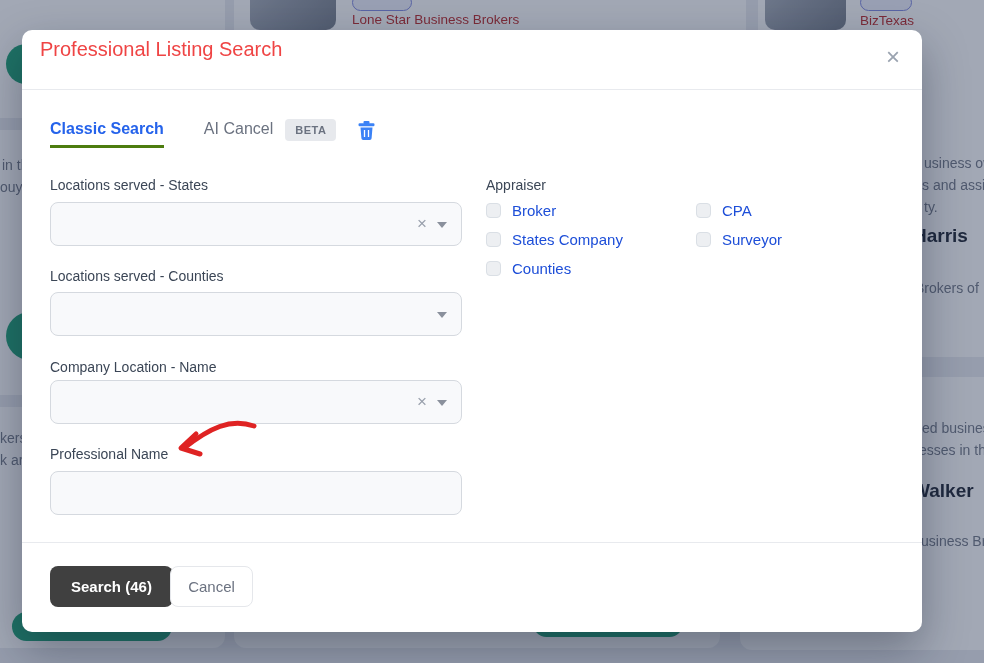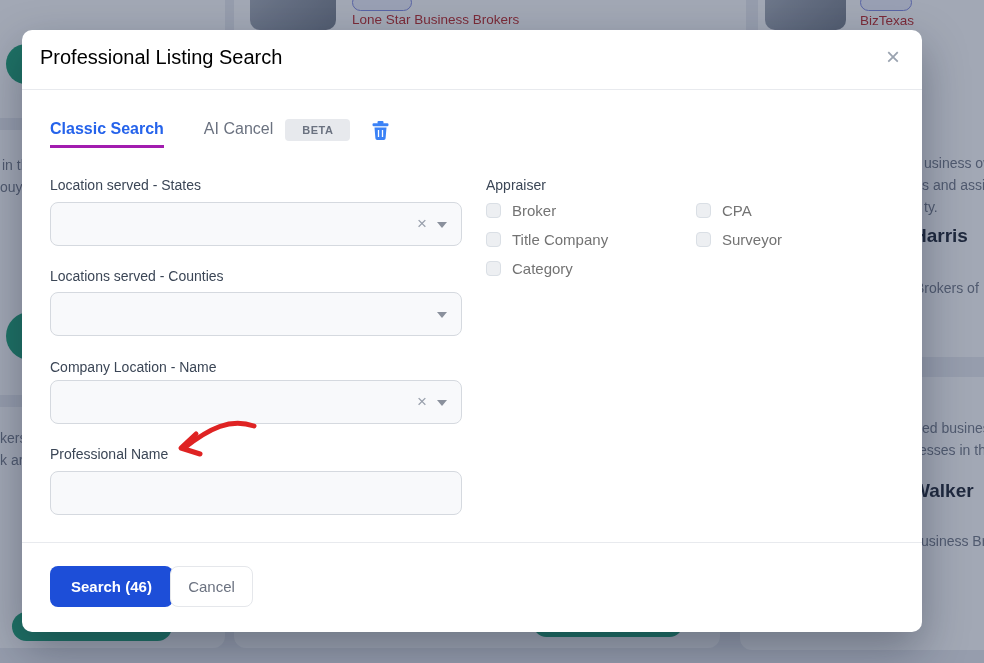--- a/index.html
+++ b/index.html
@@ -16,51 +16,51 @@
   .bd-frag { position:absolute; font-size:14px; color:#6b7280; white-space:nowrap; }
   .bd-name { position:absolute; font-size:19px; font-weight:700; color:#111827; white-space:nowrap; }
   .bd-green-circle { position:absolute; background:#0f9d6d; border-radius:50%; }
   .bd-green-pill { position:absolute; background:#0f9d6d; border-radius:15px; }
   .scrim { position:absolute; inset:0; background:rgba(49,62,92,0.45); }
 
   
   .modal { position:absolute; left:22px; top:30px; width:900px; height:602px;
     background:#fff; border-radius:10px; box-shadow:0 18px 45px rgba(15,23,42,.35); }
   .m-header { position:absolute; left:0; top:0; right:0; height:60px; border-bottom:1px solid #e8eaee; }
-  .m-title { position:absolute; left:18px; top:16px; font-size:20px; font-weight:500; color:#000000; }
+  .m-title { position:absolute; left:18px; top:8px; font-size:20px; font-weight:500; color:#ef4444; }
   .m-close { position:absolute; right:22px; top:15px; font-size:24px; line-height:24px; color:#9aa3b0; cursor:pointer; }
 
   .tab-row { position:absolute; left:28px; top:89px; display:flex; align-items:center; }
   .tab { font-size:16px; cursor:pointer; padding-bottom:7px; }
-  .tab.active { color:#2563eb; font-weight:700; border-bottom:3px solid #a21caf; }
+  .tab.active { color:#2563eb; font-weight:700; border-bottom:3px solid #4d7c0f; }
   .tab.inactive { color:#6b7280; margin-left:40px; border-bottom:3px solid transparent; }
   .beta { margin-left:12px; margin-bottom:7px; background:#e7e9ed; color:#6b7280; font-size:11px; font-weight:700;
-    letter-spacing:.5px; padding:5px 17px; border-radius:4px; }
+    letter-spacing:.5px; padding:5px 10px; border-radius:4px; }
   .trash { margin-left:22px; margin-bottom:7px; cursor:pointer; display:inline-flex; }
 
   .f-label { position:absolute; font-size:14px; color:#3b4656; }
   .f-select { position:absolute; left:28px; width:412px; height:44px; background:#f8f9fb;
     border:1px solid #d5d9df; border-radius:8px; cursor:pointer; }
   .f-input { position:absolute; left:28px; width:412px; height:44px; background:#f8f9fb;
     border:1px solid #d5d9df; border-radius:8px; font-size:15px; color:#1f2937; padding:0 12px; outline:none; }
   .sel-clear { position:absolute; right:34px; top:11px; font-size:17px; color:#99a0ac; cursor:pointer; }
   .sel-caret { position:absolute; right:14px; top:19px; width:0; height:0; cursor:pointer;
     border-left:5px solid transparent; border-right:5px solid transparent; border-top:6px solid #8a909c; }
 
   .cat-label { position:absolute; left:464px; top:147px; font-size:14px; color:#3b4656; }
   .cat-grid { position:absolute; left:464px; top:172px; display:grid;
     grid-template-columns:210px auto; row-gap:13px; }
   .cat-item { display:flex; align-items:center; height:16px; cursor:pointer; }
   .cat-box { width:15px; height:15px; border-radius:4px; background:#edeff2; border:1px solid #dadfe5; }
-  .cat-text { margin-left:11px; font-size:15px; color:#737373; }
+  .cat-text { margin-left:11px; font-size:15px; color:#1d4ed8; }
 
   .arrow-svg { position:absolute; left:146px; top:386px; }
 
   .m-footer-line { position:absolute; left:0; right:0; top:512px; border-top:1px solid #e8eaee; }
-  .btn-search { position:absolute; left:28px; top:536px; height:41px; padding:10px 21px; background:#1d4ed8;
+  .btn-search { position:absolute; left:28px; top:536px; height:41px; padding:10px 21px; background:#404040;
     color:#fff; font-size:15px; font-weight:700; border:none; border-radius:8px; cursor:pointer;
     font-family:inherit; }
   .btn-cancel { position:absolute; left:148px; top:536px; height:41px; width:83px; background:#fff;
     color:#6b7280; font-size:15px; border:1px solid #e5e7eb; border-radius:8px; cursor:pointer;
     font-family:inherit; }
 </style>
 </head>
 <body>
 
 <div class="backdrop">
@@ -121,21 +121,21 @@
       <svg width="17" height="19" viewBox="0 0 17 19">
         <rect x="5.5" y="0" width="6" height="3" rx="1" fill="#3b82f6"></rect>
         <rect x="0.5" y="2.2" width="16" height="3" rx="1.2" fill="#3b82f6"></rect>
         <path d="M2.5 6.5 h12 l-0.9 10.8 a1.8 1.8 0 0 1 -1.8 1.7 h-6.6 a1.8 1.8 0 0 1 -1.8 -1.7 Z" fill="#3b82f6"></path>
         <line x1="6.5" y1="9" x2="6.5" y2="16" stroke="#ffffff" stroke-width="1.3"></line>
         <line x1="10.5" y1="9" x2="10.5" y2="16" stroke="#ffffff" stroke-width="1.3"></line>
       </svg>
     </div>
   </div>
 
-  <div class="f-label" style="left:28px; top:147px;">Location served - States</div>
+  <div class="f-label" style="left:28px; top:147px;">Locations served - States</div>
   <div class="f-select" style="top:172px;">
     <span class="sel-clear">×</span>
     <span class="sel-caret"></span>
   </div>
 
   <div class="f-label" style="left:28px; top:238px;">Locations served - Counties</div>
   <div class="f-select" style="top:262px;">
     <span class="sel-caret"></span>
   </div>
 
@@ -157,28 +157,28 @@
     <div class="cat-item">
       <span class="cat-box"></span>
       <span class="cat-text">Broker</span>
     </div>
     <div class="cat-item">
       <span class="cat-box"></span>
       <span class="cat-text">CPA</span>
     </div>
     <div class="cat-item">
       <span class="cat-box"></span>
-      <span class="cat-text">Title Company</span>
+      <span class="cat-text">States Company</span>
     </div>
     <div class="cat-item">
       <span class="cat-box"></span>
       <span class="cat-text">Surveyor</span>
     </div>
     <div class="cat-item">
       <span class="cat-box"></span>
-      <span class="cat-text">Category</span>
+      <span class="cat-text">Counties</span>
     </div>
   </div>
 
   <div class="m-footer-line"></div>
   <button class="btn-search">Search (46)</button>
   <button class="btn-cancel">Cancel</button>
 </div>
 
 </body></html>

